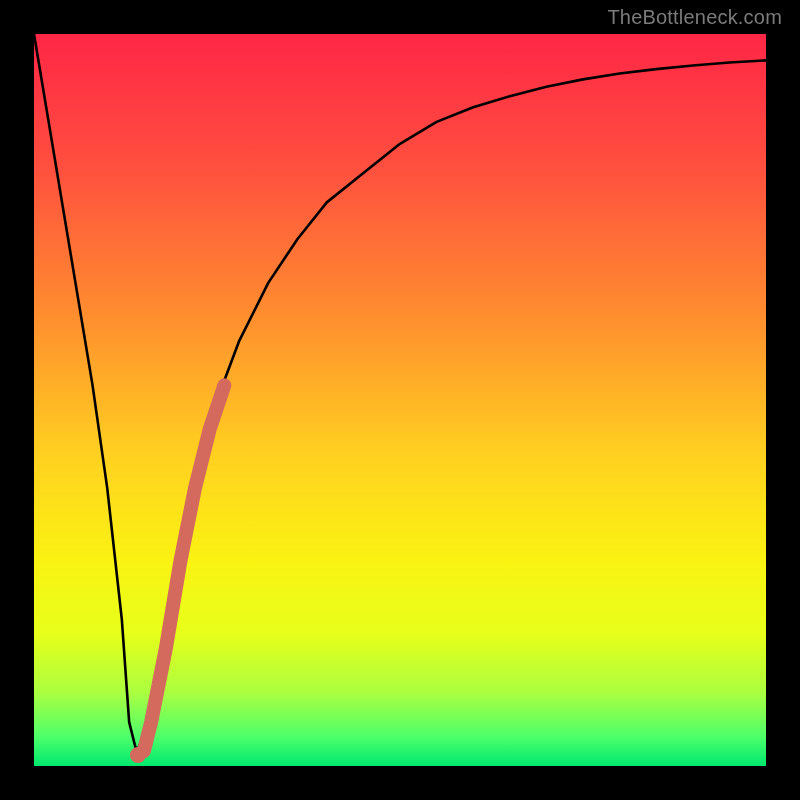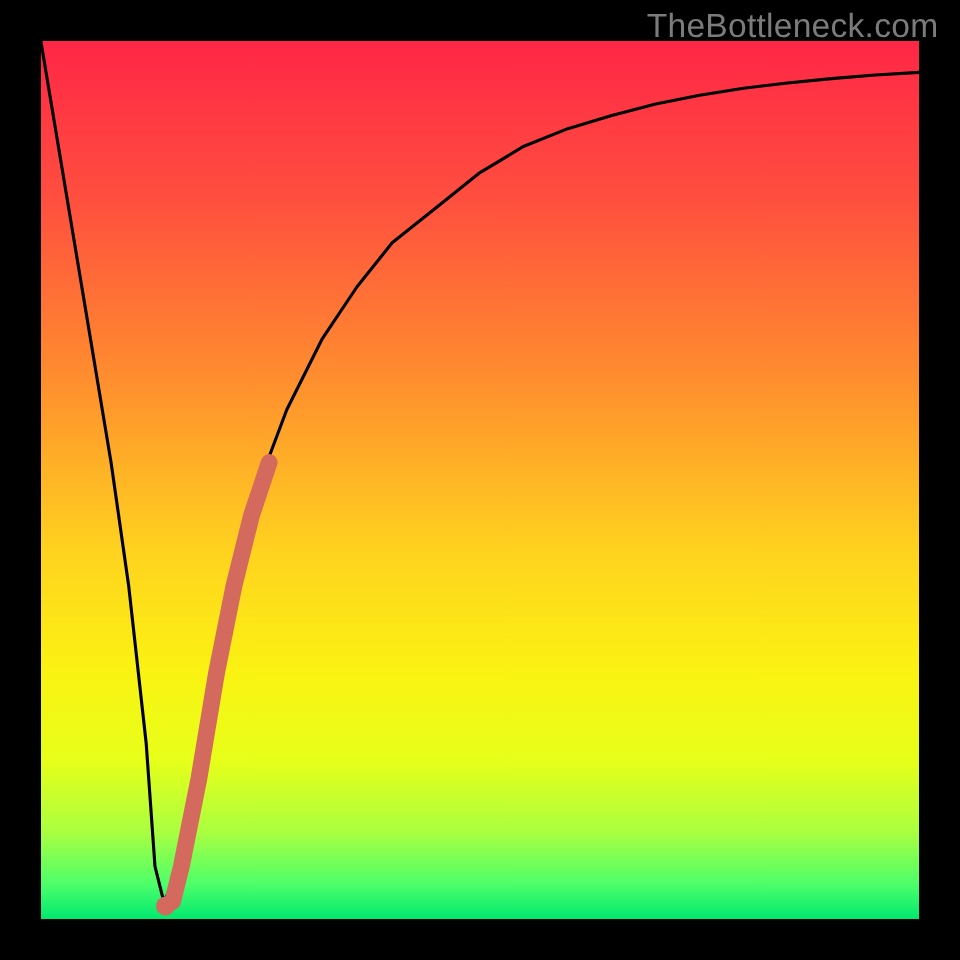--- a/index.html
+++ b/index.html
@@ -23,21 +23,21 @@
     top: 34px;
     width: 732px;
     height: 732px;
     overflow: hidden;
   }
   .attribution {
     position: absolute;
     top: 6px;
     right: 18px;
     color: #7b7b7b;
-    font-size: 28px;
+    font-size: 20px;
     font-weight: 400;
     letter-spacing: 0.2px;
   }
   svg { display: block; }
 </style>
 </head>
 <body>
 
 <div class="frame">
   <div class="attribution">TheBottleneck.com</div>

